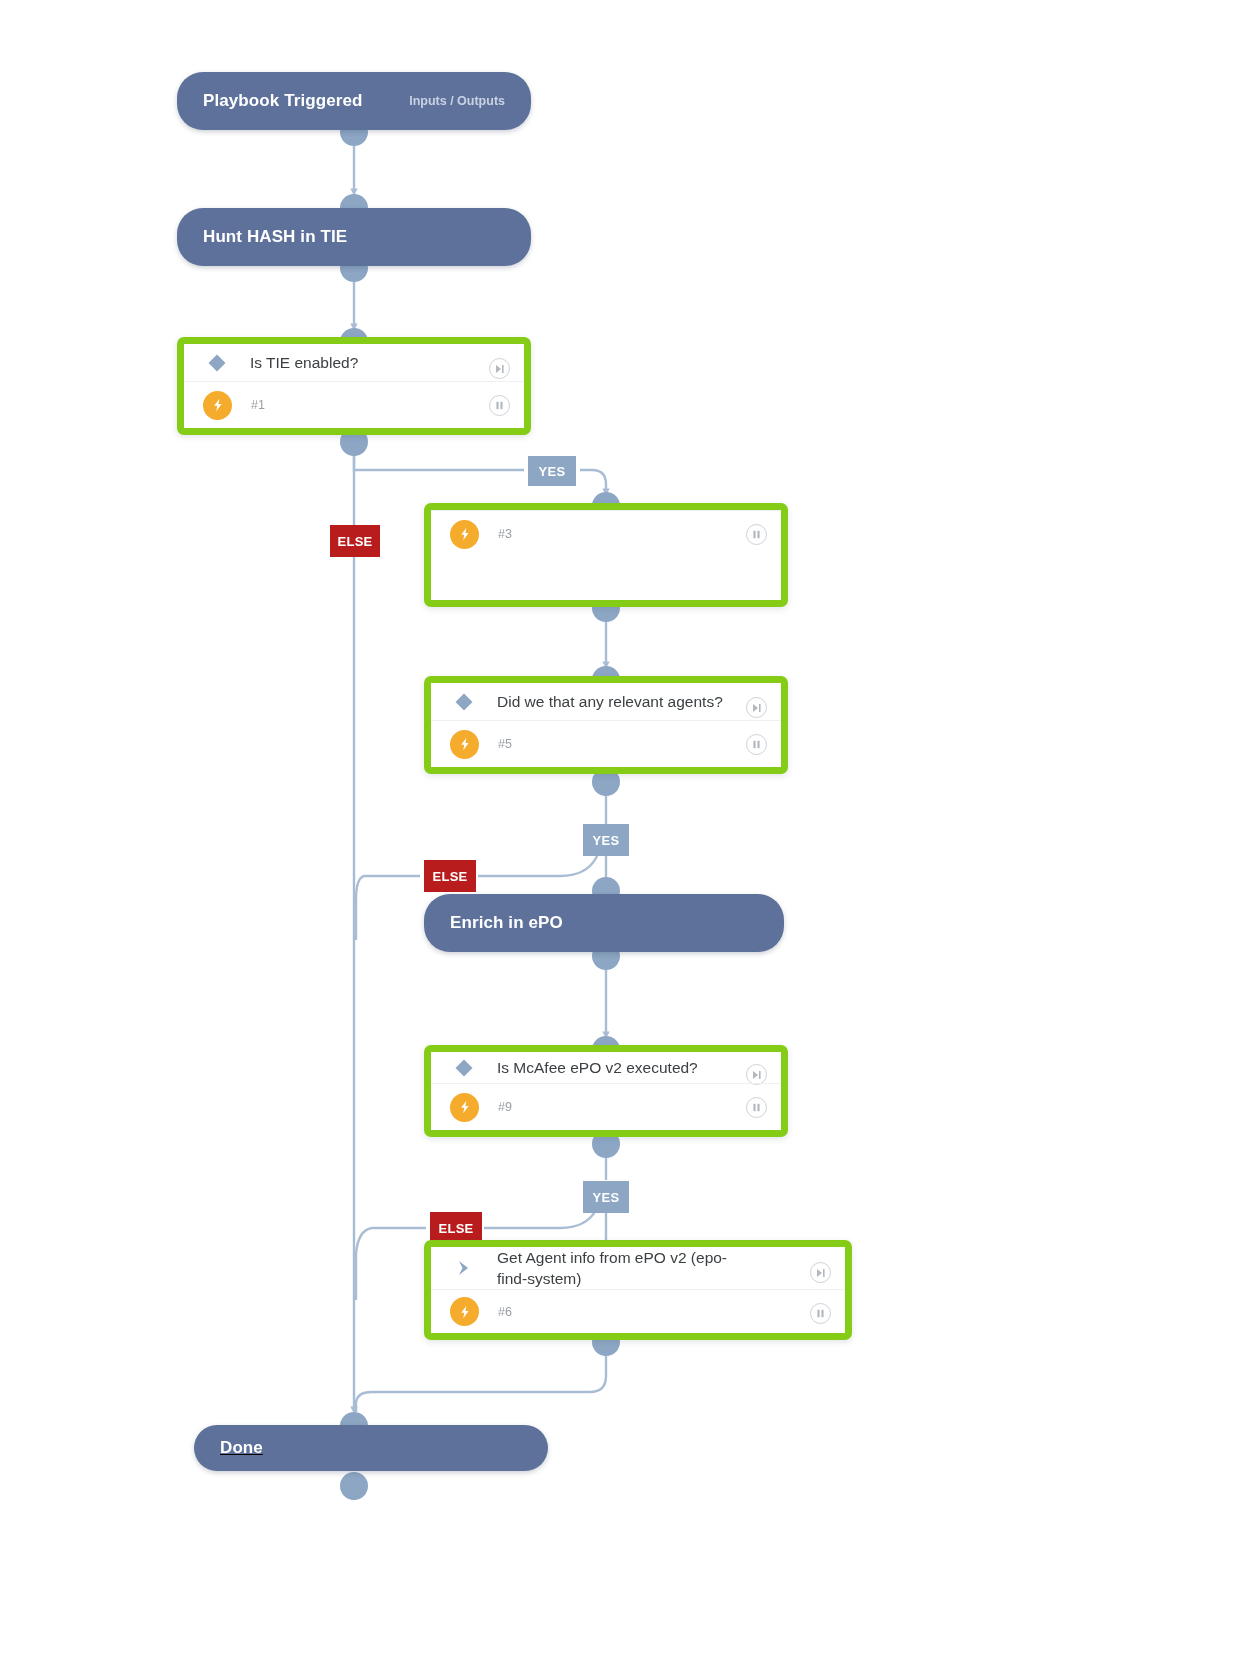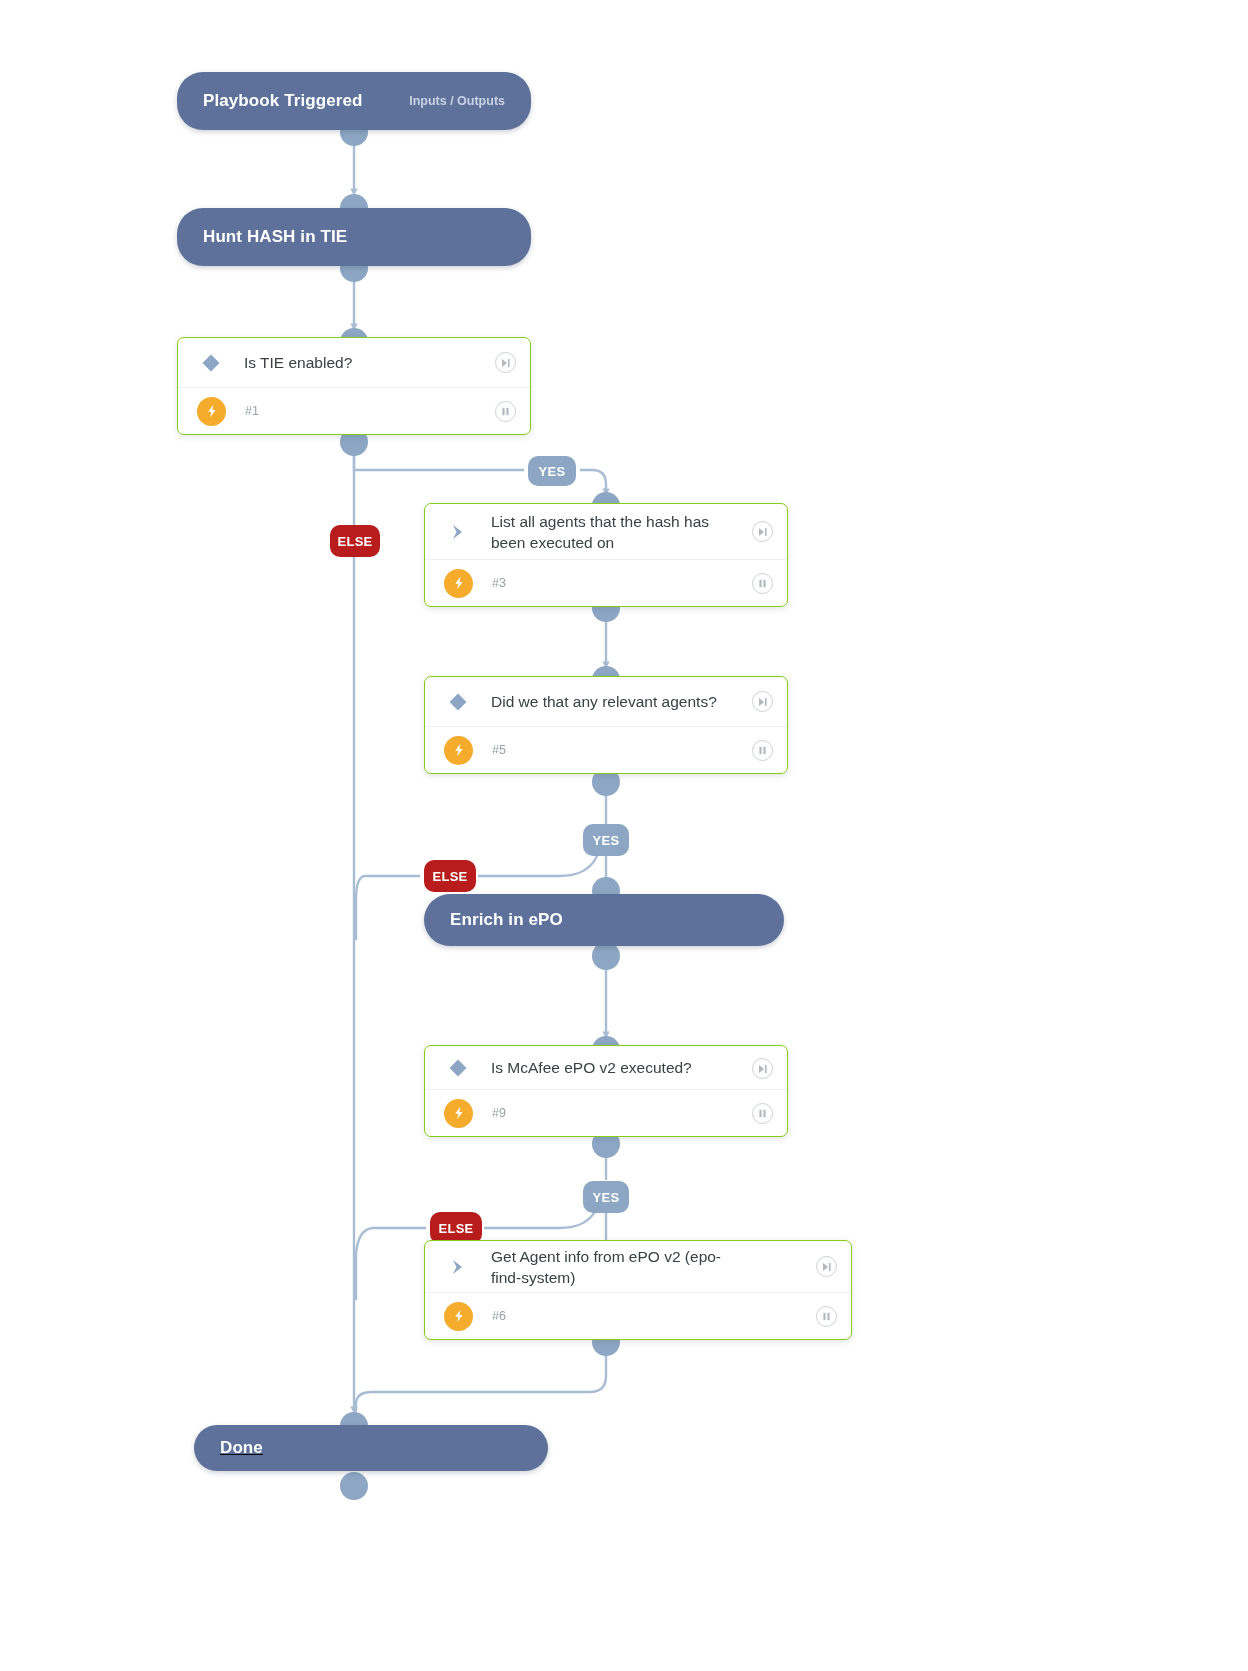--- a/index.html
+++ b/index.html
@@ -36,21 +36,21 @@
     color:#c9d2e2;
     font-size:12.5px;
     font-weight:600;
     white-space:nowrap;
   }
 
   
   .card{
     position:absolute;
     background:#ffffff;
-    border:1px solid #84cc16;
+    border:7px solid #84cc16;
     border-radius:7px;
     box-shadow:0 2px 6px rgba(80,90,110,.16);
     box-sizing:border-box;
     display:flex;flex-direction:column;
   }
   .card-top{
     flex:1;
     display:flex;align-items:center;
     padding:0 14px 0 18px;
     position:relative;
@@ -96,21 +96,21 @@
   }
   .ctl svg{display:block;}
 
   
   .badge{
     position:absolute;
     display:flex;align-items:center;justify-content:center;
     font-size:13px;
     font-weight:600;
     letter-spacing:.3px;
-    border-radius:10px;
+    border-radius:0;
     color:#ffffff;
     box-sizing:border-box;
   }
   .badge-yes{background:#8ca6c4;}
   .badge-else{background:#b91c1c;}
 
   
   .socket{
     position:absolute;
     width:28px;height:28px;
@@ -222,34 +222,20 @@
 
   <div class="badge badge-yes" style="left:528px;top:456px;width:48px;height:30px;">
     <span>YES</span>
   </div>
 
   <div class="badge badge-else" style="left:330px;top:525px;width:50px;height:32px;">
     <span>ELSE</span>
   </div>
 
   <div class="card" style="left:424px;top:503px;width:364px;height:104px;">
-    <div class="card-top">
-      <span class="type-icon">
-        <svg width="20" height="20" viewBox="0 0 20 20">
-            <path d="M5,3 L14,10 L5,17 L8.5,10 Z" fill="#8ca6c4"></path>
-          </svg>
-      </span>
-      <span class="card-label">List all agents that the hash has been executed on</span>
-      <span class="ctl" style="top:17px;">
-        <svg width="10" height="10" viewBox="0 0 10 10">
-            <path d="M1,1 L6,5 L1,9 Z" fill="#b3b8be"></path>
-            <rect x="7" y="1" width="1.6" height="8" fill="#b3b8be"></rect>
-          </svg>
-      </span>
-    </div>
     <div class="card-bot">
       <span class="bolt">
         <svg width="14" height="14" viewBox="0 0 14 14">
             <path d="M8.4,0.7 L3.2,7.8 L6.3,7.8 L5.2,13.3 L10.6,6 L7.4,6 Z" fill="#ffffff"></path>
           </svg>
       </span>
       <span class="task-num">#3</span>
       <span class="ctl" style="top:13px;">
         <svg width="9" height="9" viewBox="0 0 9 9">
             <rect x="1.4" y="0.8" width="2.2" height="7.4" fill="#b3b8be"></rect>
@@ -291,21 +277,21 @@
   </div>
 
   <div class="badge badge-yes" style="left:583px;top:824px;width:46px;height:32px;">
     <span>YES</span>
   </div>
 
   <div class="badge badge-else" style="left:424px;top:860px;width:52px;height:32px;">
     <span>ELSE</span>
   </div>
 
-  <div class="pill" style="left:424px;top:894px;width:360px;height:52px;">
+  <div class="pill" style="left:424px;top:894px;width:360px;height:58px;">
     <span class="pill-title">Enrich in ePO</span>
   </div>
 
   <div class="card" style="left:424px;top:1045px;width:364px;height:92px;">
     <div class="card-top">
       <span class="type-icon">
         <svg width="22" height="22" viewBox="0 0 22 22">
             <rect x="5" y="5" width="12" height="12" transform="rotate(45 11 11)" fill="#8ca6c4"></rect>
           </svg>
       </span>

